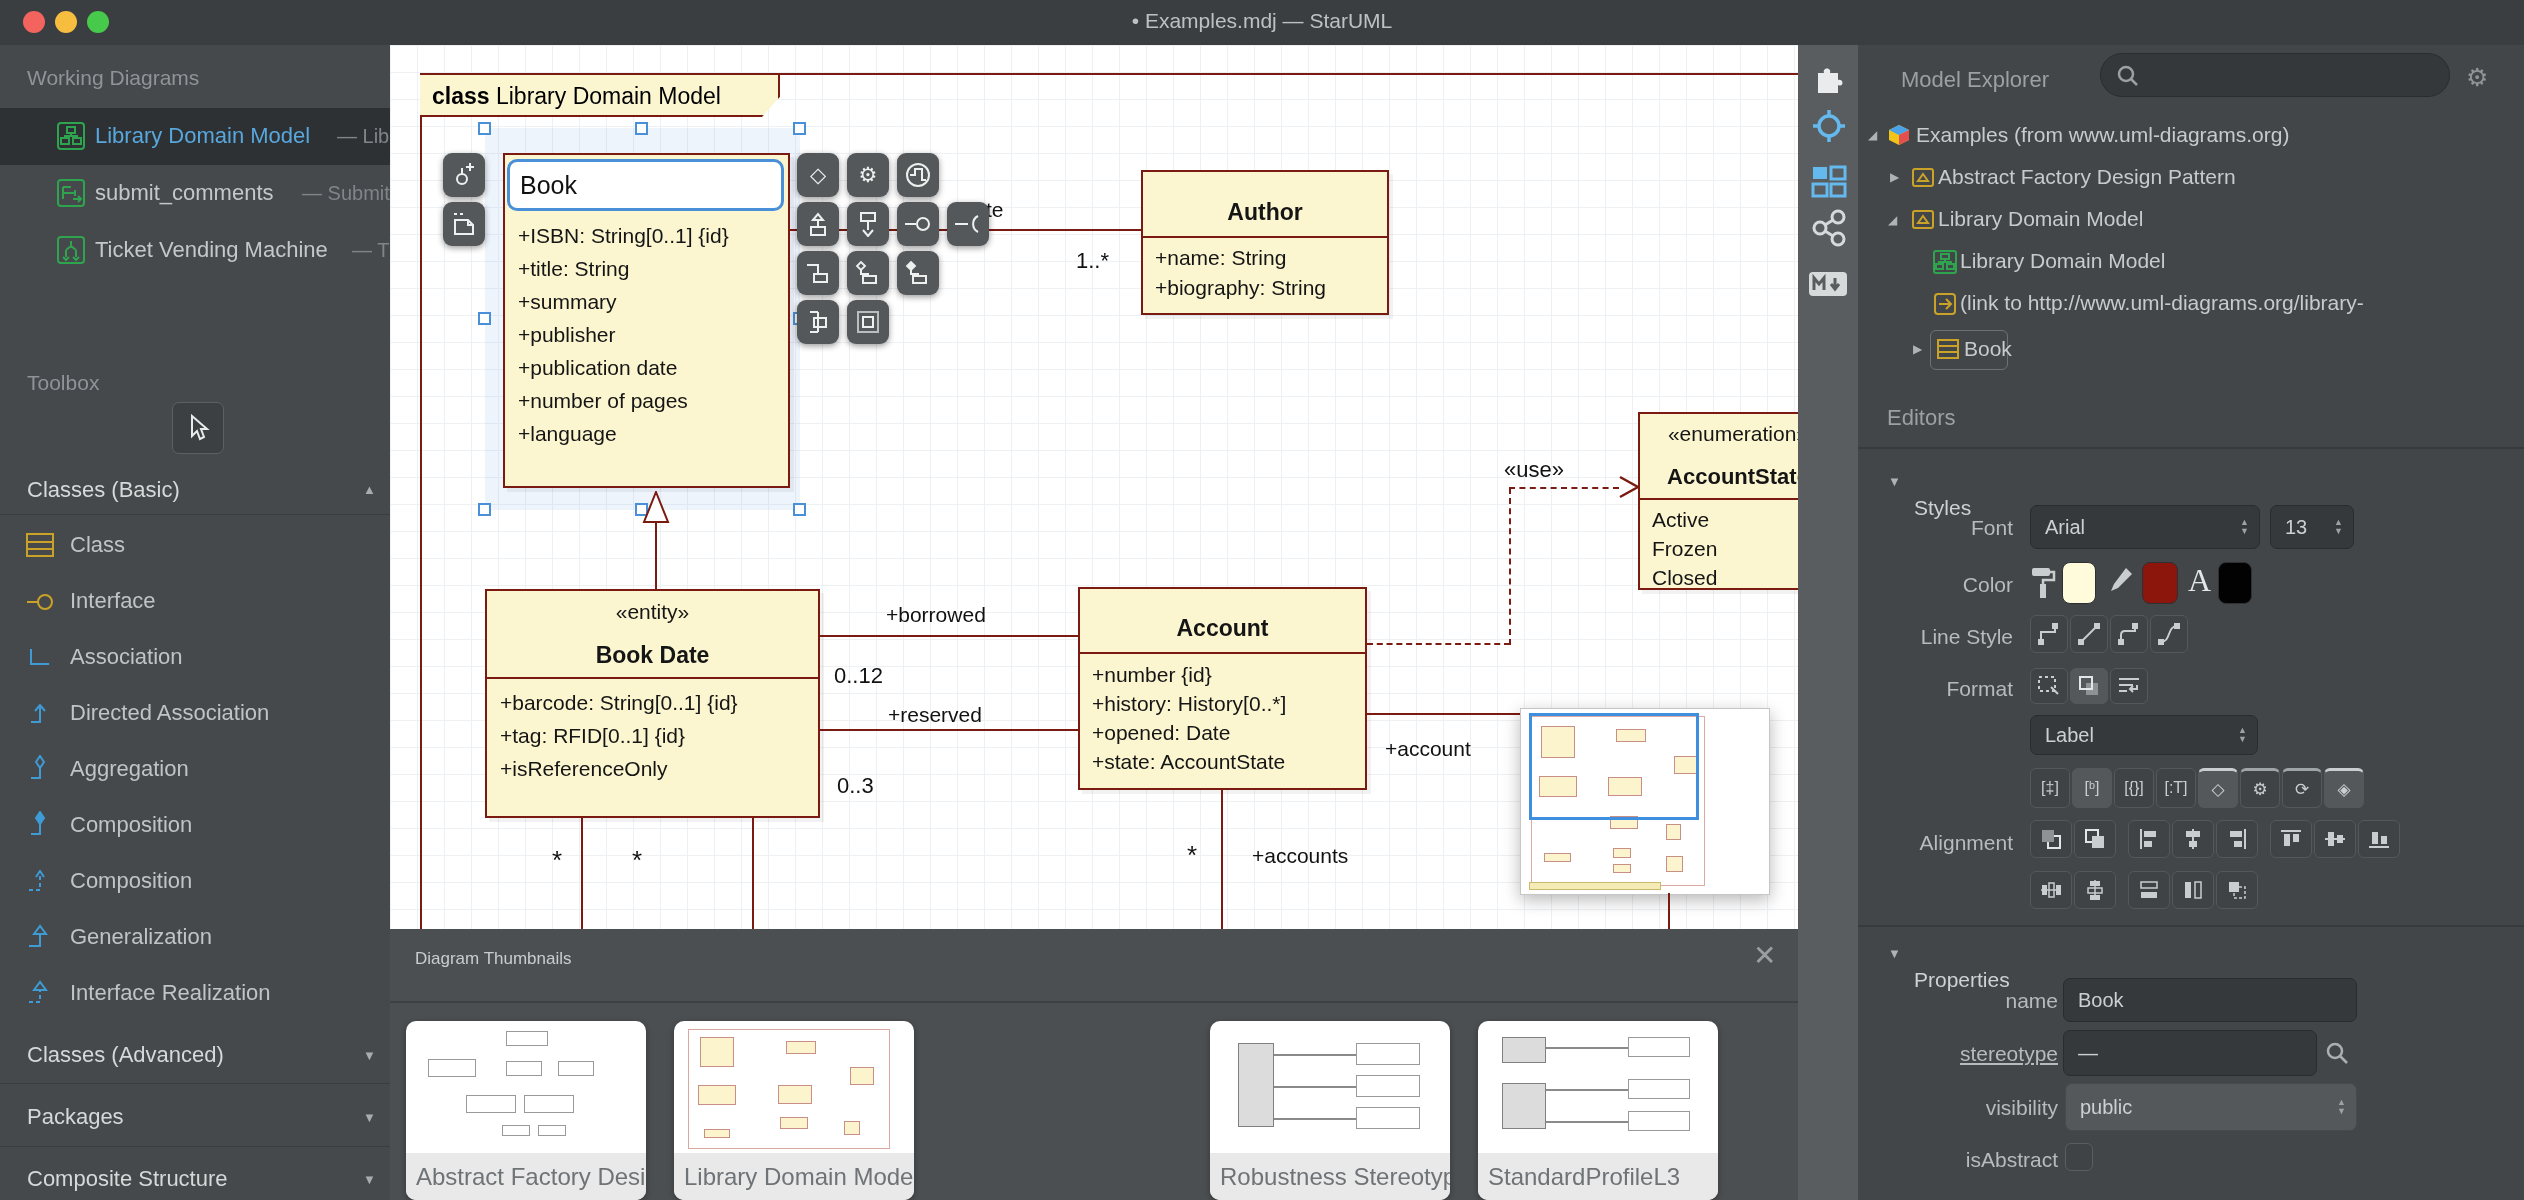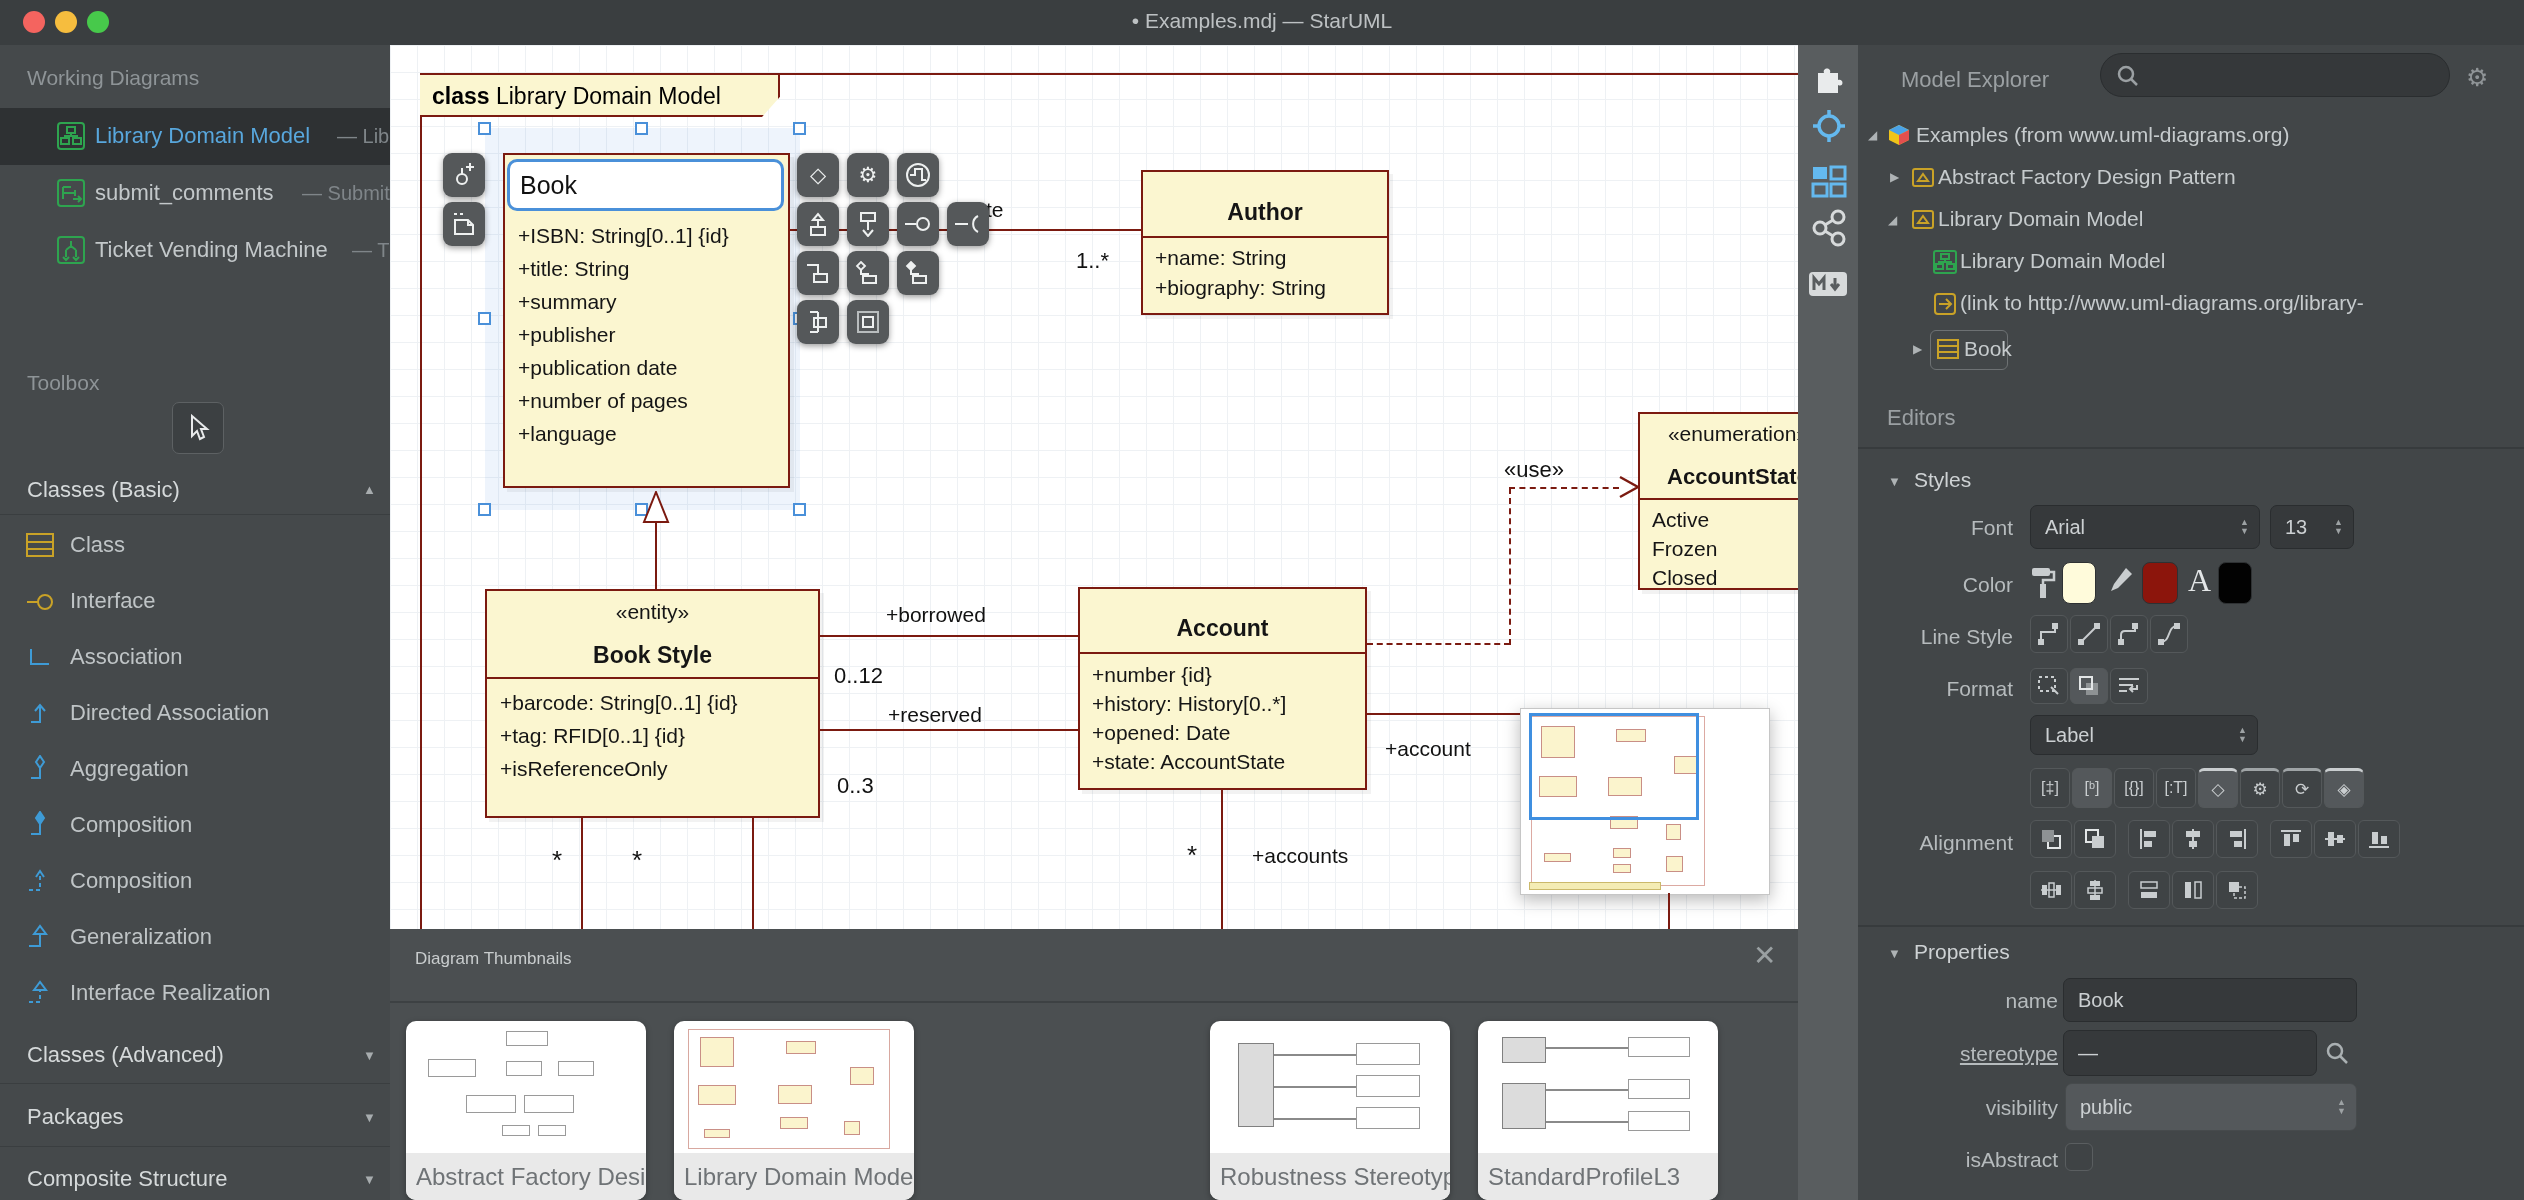--- a/index.html
+++ b/index.html
@@ -53,21 +53,21 @@
        font-size:24px;color:#6f7376;line-height:47px;padding-left:10px;box-sizing:border-box;
        white-space:nowrap;overflow:hidden;}
   .sk{position:absolute;background:#fff;border:1px solid #9a9a9a;box-sizing:border-box;}
   .skg{position:absolute;background:#dcdcdc;border:1px solid #808080;box-sizing:border-box;}
   .skl{position:absolute;background:#8a8a8a;}
   
   .strip{left:1798px;top:45px;width:60px;height:1155px;background:#595d5f;}
   
   .rpanel{left:1858px;top:45px;width:666px;height:1155px;background:#424648;overflow:hidden;}
   .rp-hdr{font-size:22px;color:#9ba0a3;}
-  .rp-sub{font-size:21px;color:#ced2d4;}
+  .rp-sub{font-size:21px;color:#ced2d4;margin-top:28px;}
   .tree-lab{font-size:21px;color:#c6cbcd;white-space:nowrap;}
   .tcaret{color:#aeb3b5;font-size:12px;}
   .lblr{position:absolute;width:140px;text-align:right;font-size:21px;color:#b6bbbd;}
   .inp{position:absolute;background:#36393b;border:1px solid #2a2d2f;border-radius:7px;color:#ccd0d2;
        font-size:20px;box-sizing:border-box;}
   .inp .val{position:absolute;left:14px;top:0;line-height:100%;}
   .stepper{position:absolute;right:10px;top:50%;transform:translateY(-50%);color:#9da2a4;font-size:9px;line-height:9px;text-align:center;}
   .sbtn{position:absolute;background:#3f4345;border:1px solid #54585a;border-radius:6px;color:#c9cdcf;
         display:flex;align-items:center;justify-content:center;box-sizing:border-box;font-size:17px;}
   .sbtn.on{background:#54585b;}
@@ -342,21 +342,21 @@
 
     <div class="abs" style="left:252px;top:446px;">
         <svg width="28" height="33">
           <path d="M14 1 L26 31 H2 Z" fill="#fff" stroke="#7b1a10" stroke-width="2"></path>
         </svg>
       </div>
     <div class="abs rl" style="left:265px;top:478px;width:2px;height:66px;"></div>
 
     <div class="abs uml" style="left:95px;top:544px;width:335px;height:229px;">
       <div class="stt" style="padding-top:9px;">«entity»</div>
-      <div class="ttl" style="padding:2px 0 8px 0;">Book Style</div>
+      <div class="ttl" style="padding:2px 0 8px 0;">Book Date</div>
       <div class="dv"></div>
       <div class="at" style="padding-top:7px;">
         <div>+barcode: String[0..1] {id}</div>
         <div>+tag: RFID[0..1] {id}</div>
         <div>+isReferenceOnly</div>
       </div>
     </div>
 
     <div class="abs rl" style="left:191px;top:773px;width:2px;height:111px;"></div>
     <div class="abs rl" style="left:362px;top:773px;width:2px;height:111px;"></div>

